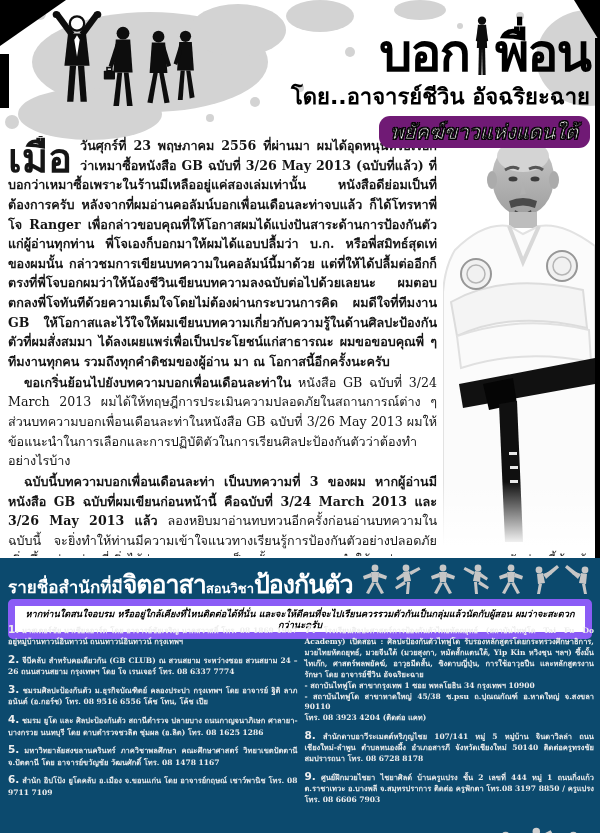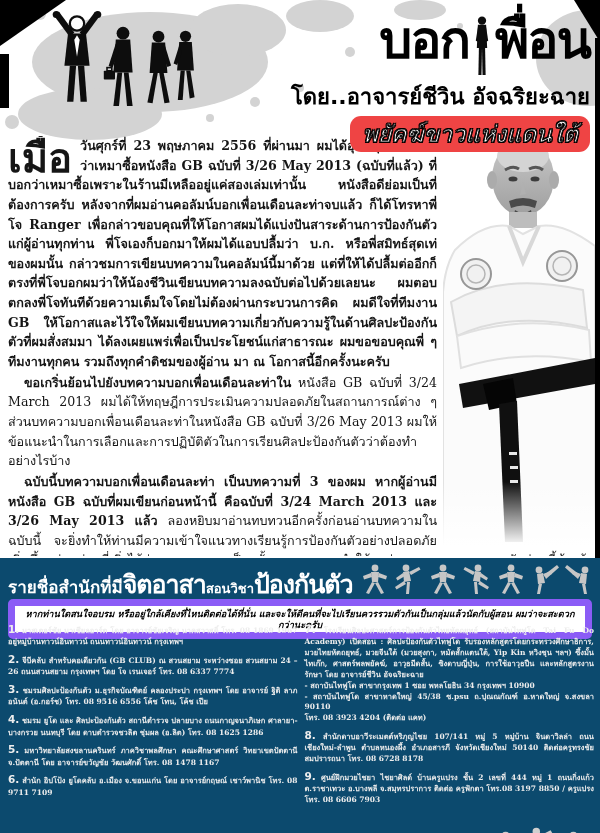--- a/index.html
+++ b/index.html
@@ -9,28 +9,28 @@
   
   .header-art{position:absolute;top:0;left:0;width:600px;height:140px;z-index:1;}
   .corner-tl{position:absolute;top:0;left:0;width:0;height:0;
              border-top:46px solid #000;border-right:66px solid transparent;z-index:2;}
   .edge-left-bar{position:absolute;top:54px;left:0;width:9px;height:54px;background:#000;z-index:2;}
   .corner-tr{position:absolute;top:0;right:0;width:0;height:0;
              border-top:42px solid #000;border-left:26px solid transparent;z-index:2;}
   .edge-right-bar{position:absolute;top:38px;right:0;width:5px;height:520px;background:#000;z-index:4;}
 
   .title-block{position:absolute;top:16px;right:10px;text-align:right;z-index:3;}
-  .title-line{display:flex;justify-content:flex-end;gap:1px;
+  .title-line{display:flex;align-items:flex-end;justify-content:flex-end;gap:1px;
               font-family:"DejaVu Sans",sans-serif;font-weight:bold;color:#000;}
   .t-big{font-size:52px;line-height:.95;letter-spacing:-2px;}
   .t-mid{font-size:38px;line-height:1.05;letter-spacing:-1px;}
   .byline{font-size:22px;font-weight:bold;font-family:"DejaVu Sans",sans-serif;margin-top:1px;}
   .subtitle-wrap{margin-top:2px;}
-  .subtitle{display:inline-block;font-style:italic;font-size:23px;font-family:"DejaVu Sans",sans-serif;
-            color:#fff;background:#ef4444;border-radius:11px;padding:0 12px;
+  .subtitle{display:inline-block;font-style:italic;font-size:20px;font-family:"DejaVu Sans",sans-serif;
+            color:#fff;background:#701a75;border-radius:11px;padding:0 12px;
             text-shadow:-1px -1px 0 #000,1px -1px 0 #000,-1px 1px 0 #000,1px 1px 0 #000;
             -webkit-text-stroke:0.8px #000;}
 
   
   .article{position:absolute;left:8px;top:136px;width:587px;height:420px;z-index:2;
            font-size:12.6px;line-height:1.56;color:#151515;text-align:justify;overflow:hidden;}
   .photo{float:right;width:152px;height:424px;margin:-14px 0 2px 6px;}
   .dropcap{float:left;font-size:40px;line-height:.85;font-weight:bold;
            font-family:Liberation Sans, sans-serif;margin:5px 8px 0 0;}
   .article p{margin:0 0 1px 0;}

